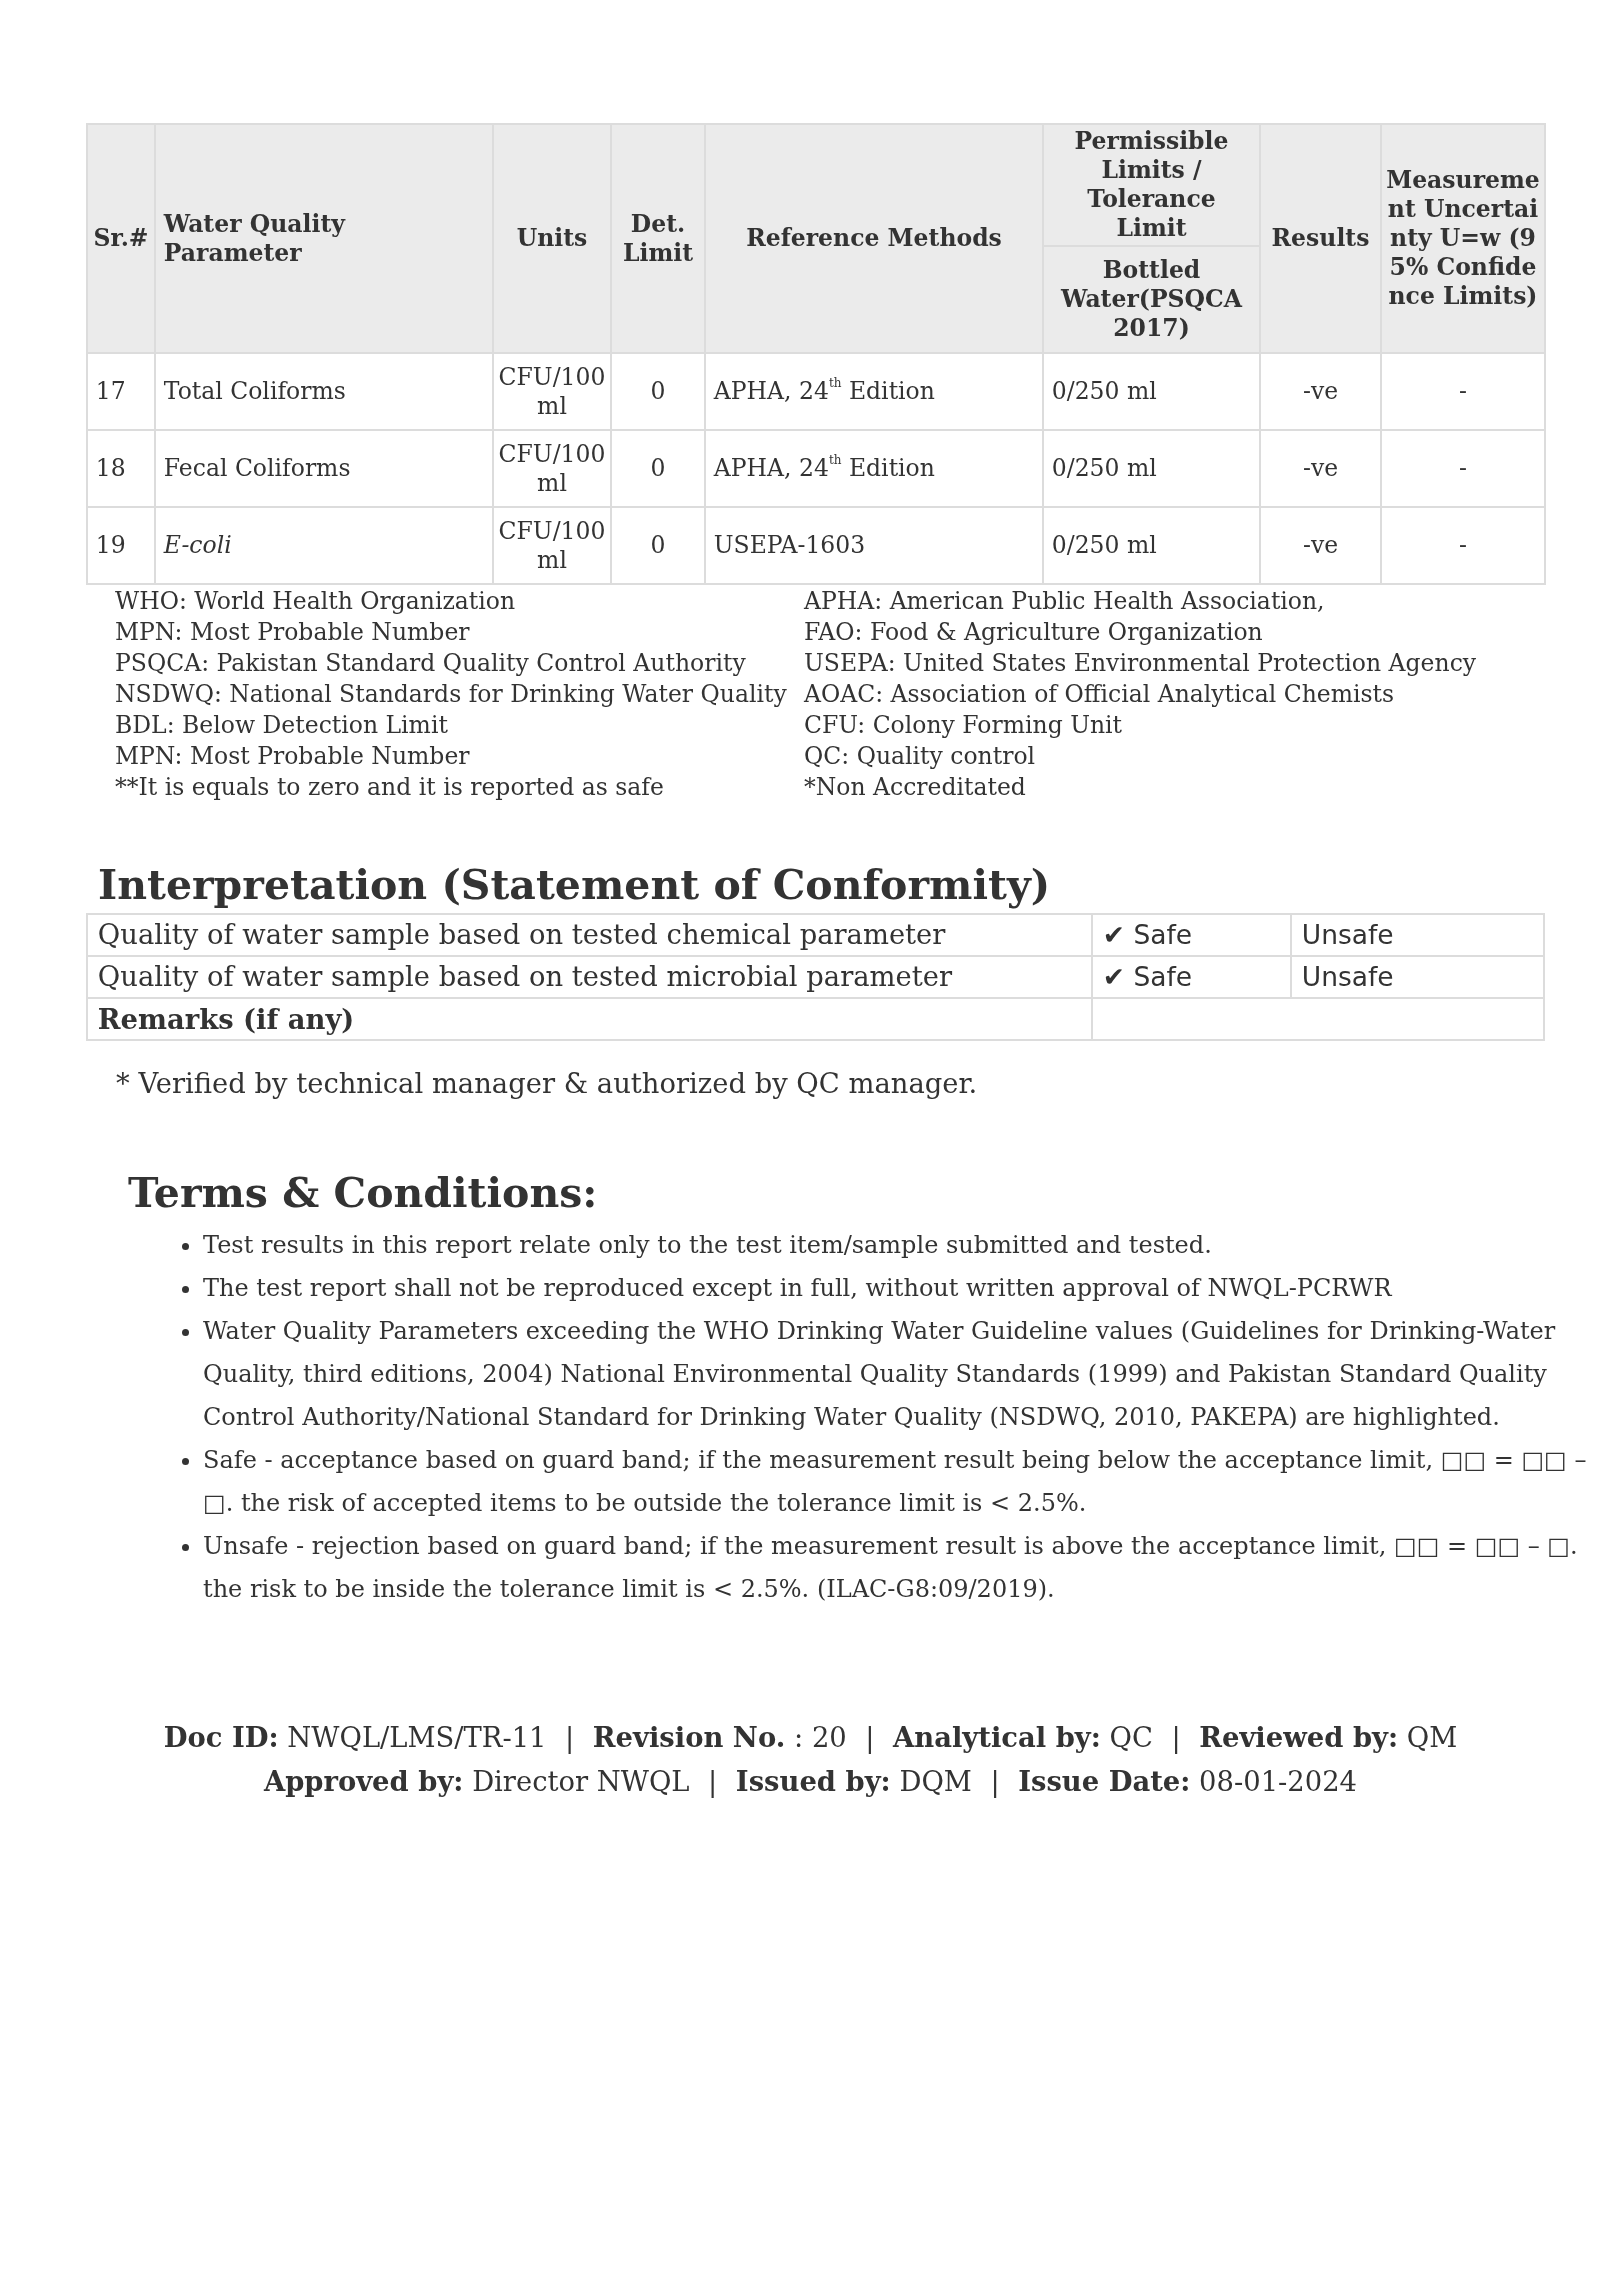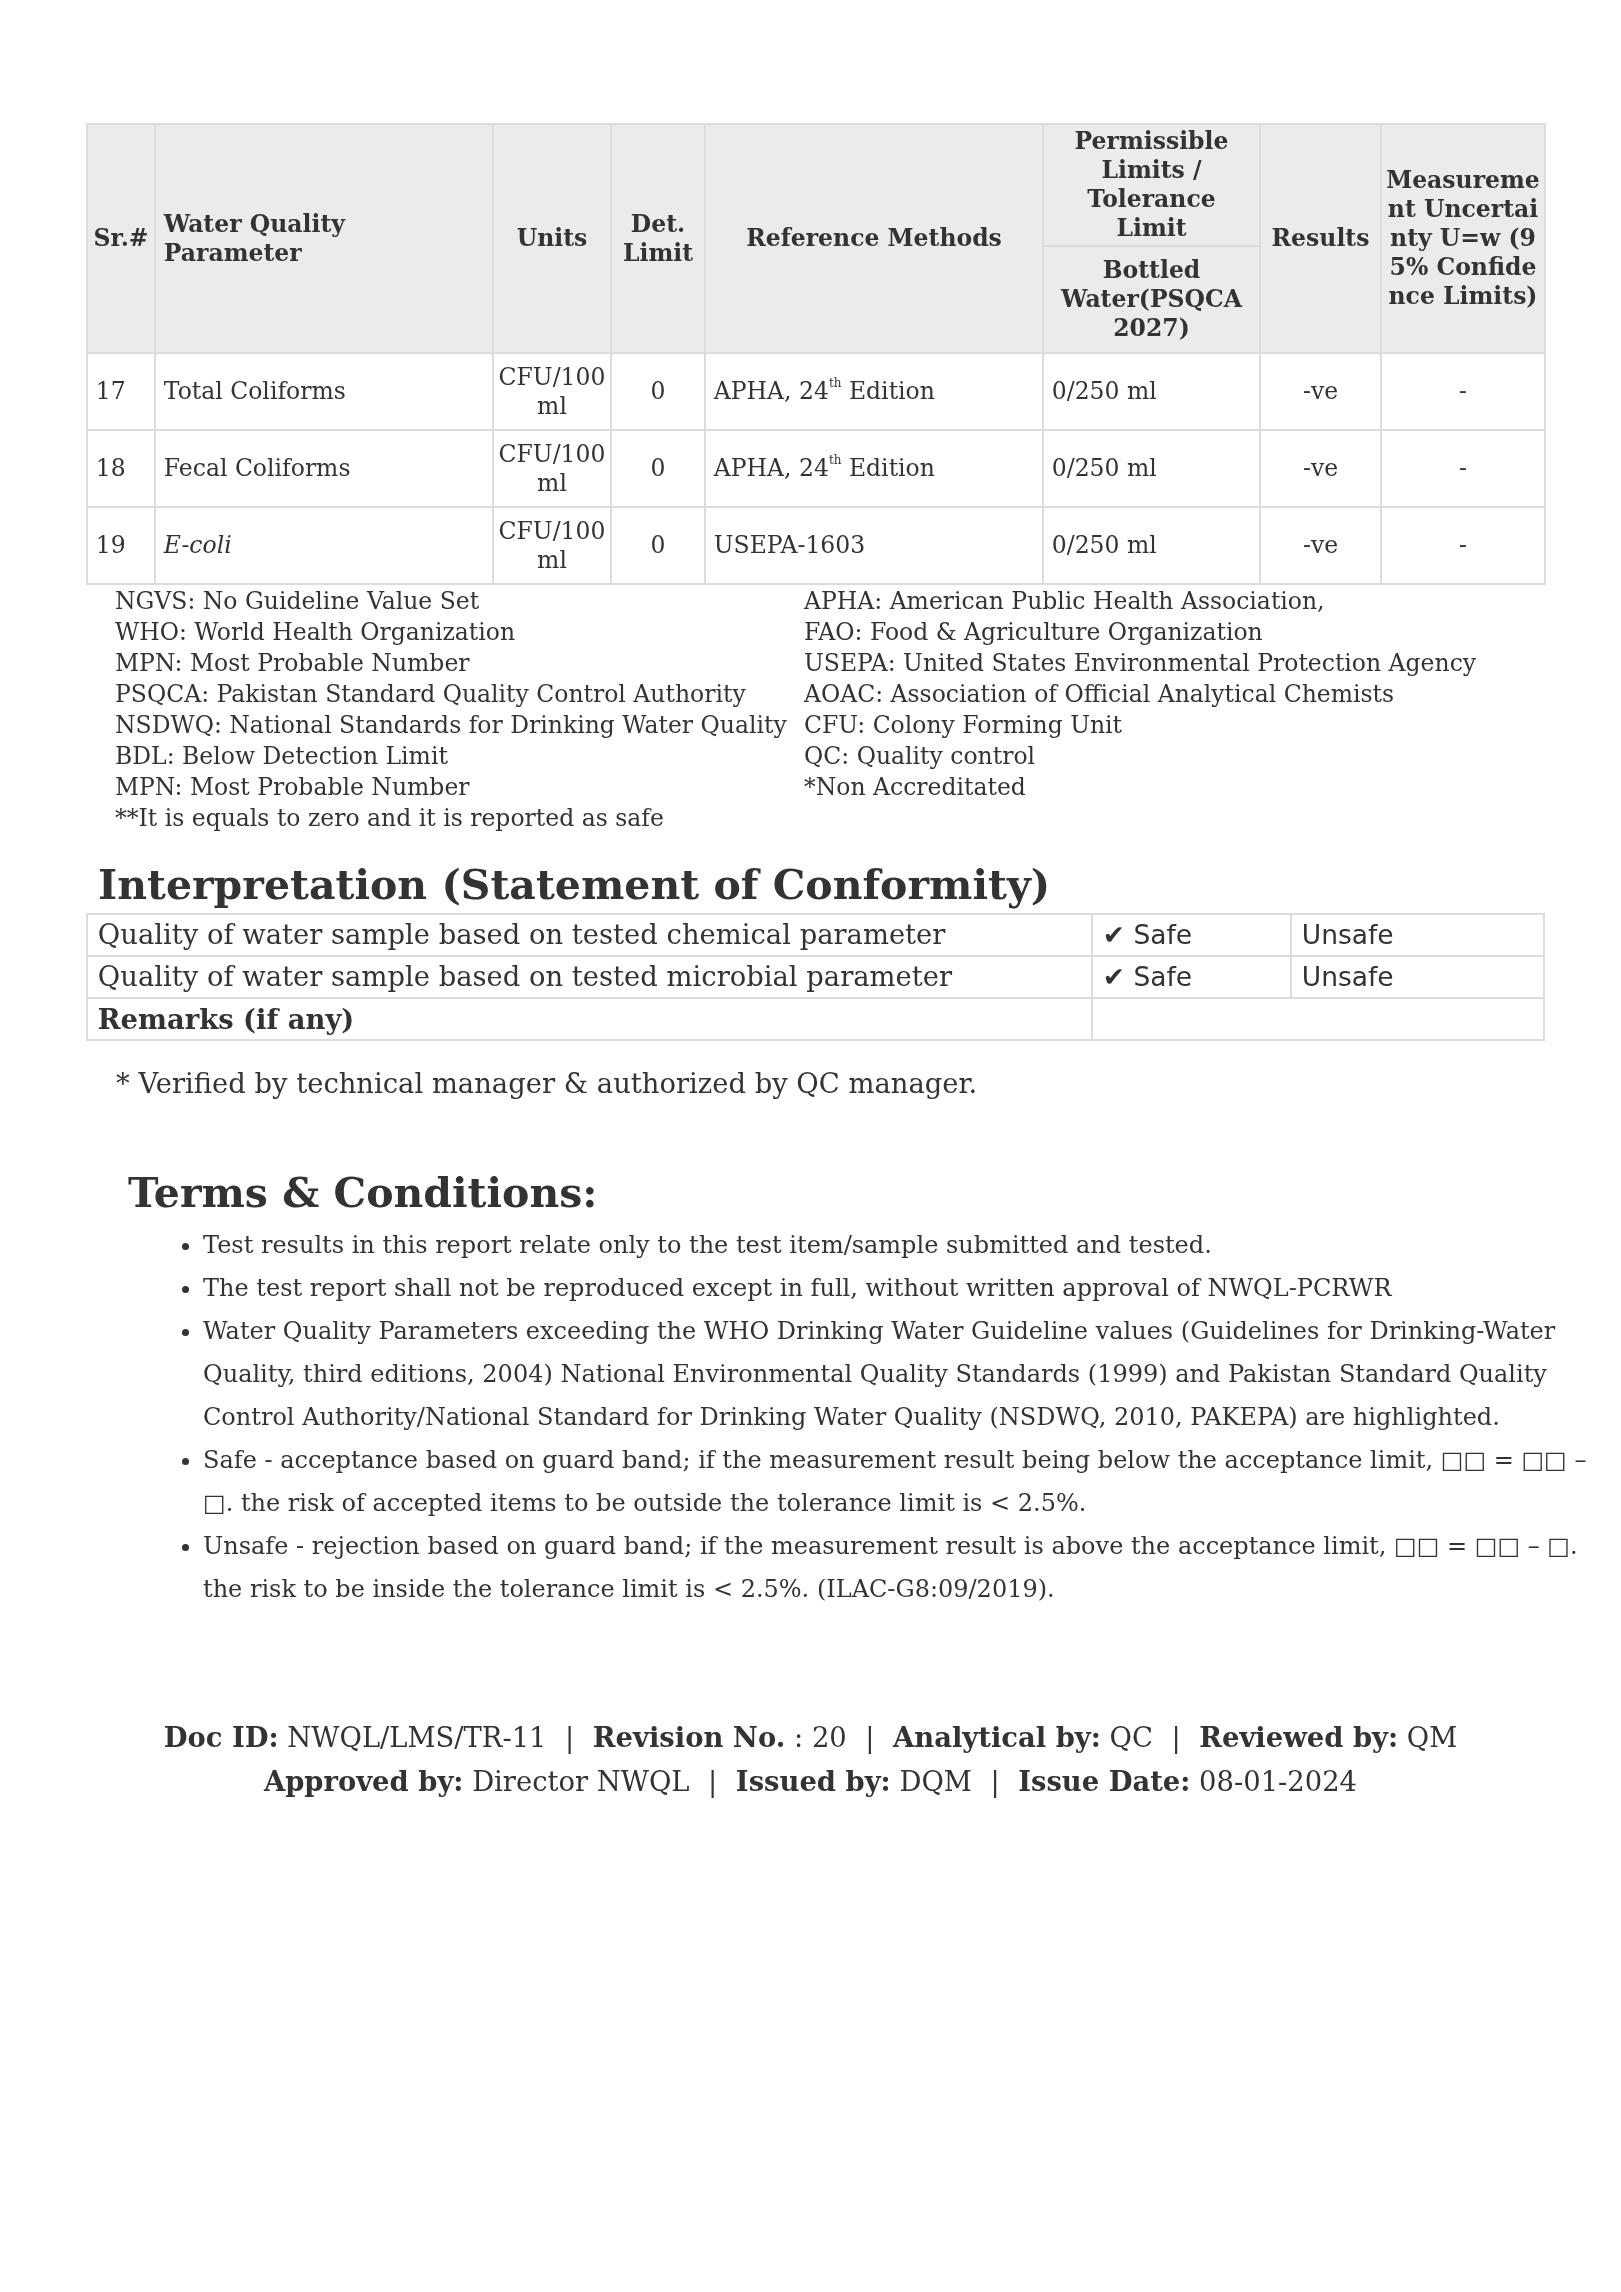--- a/index.html
+++ b/index.html
@@ -60,21 +60,21 @@
       <th rowspan="2" style="padding:2px 3.9px">Sr.#</th>
       <th rowspan="2" style="text-align:left">Water Quality Parameter</th>
       <th rowspan="2">Units</th>
       <th rowspan="2">Det. Limit</th>
       <th rowspan="2">Reference Methods</th>
       <th>Permissible Limits / Tolerance Limit</th>
       <th rowspan="2">Results</th>
       <th rowspan="2" style="padding:0 3.9px; word-break:break-all">Measurement Uncertainty U=w (95% Confidence Limits)</th>
     </tr>
     <tr style="height:107px">
-      <th>Bottled Water(PSQCA 2027)</th>
+      <th>Bottled Water(PSQCA 2017)</th>
     </tr>
   </thead>
   <tbody>
     <tr>
       <td>17</td>
       <td>Total Coliforms</td>
       <td class="units">CFU/100 ml</td>
       <td class="c">0</td>
       <td><span>APHA, 24</span><sup>th</sup><span> Edition</span></td>
       <td>0/250 ml</td>
@@ -98,21 +98,20 @@
       <td class="c">0</td>
       <td><span>USEPA-1603</span><sup></sup><span></span></td>
       <td>0/250 ml</td>
       <td class="c">-ve</td>
       <td class="c">-</td>
     </tr>
   </tbody>
 </table>
 
 <div class="legend" style="left:115px">
-  <div>NGVS: No Guideline Value Set</div>
   <div>WHO: World Health Organization</div>
   <div>MPN: Most Probable Number</div>
   <div>PSQCA: Pakistan Standard Quality Control Authority</div>
   <div>NSDWQ: National Standards for Drinking Water Quality</div>
   <div>BDL: Below Detection Limit</div>
   <div>MPN: Most Probable Number</div>
   <div>**It is equals to zero and it is reported as safe</div>
 </div>
 <div class="legend" style="left:804px">
   <div>APHA: American Public Health Association,</div>

